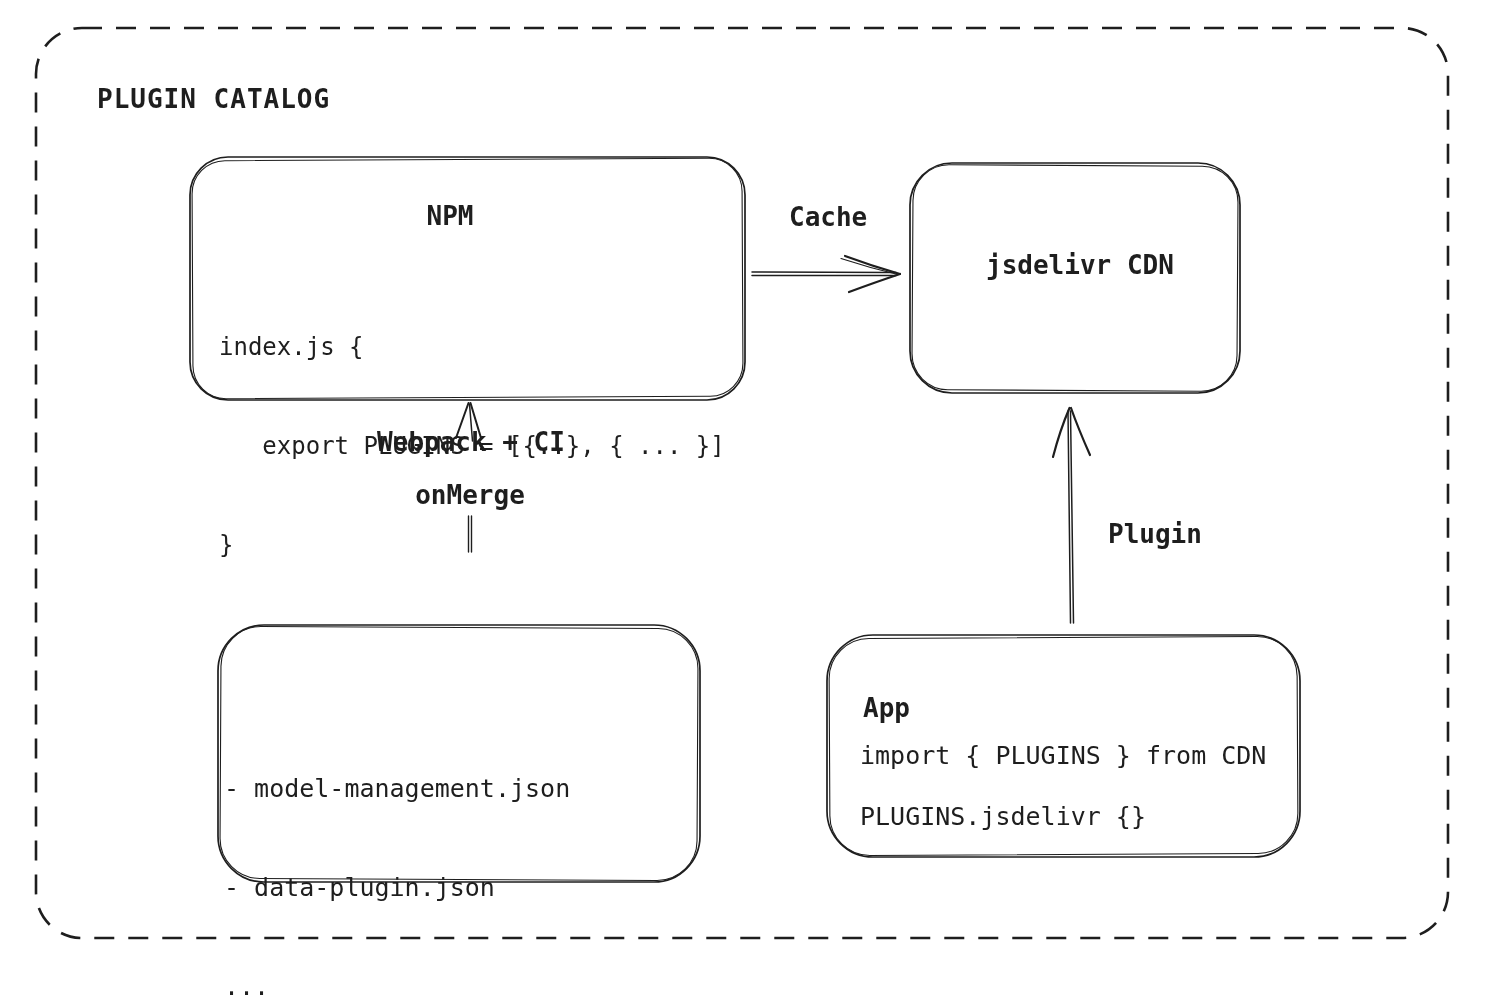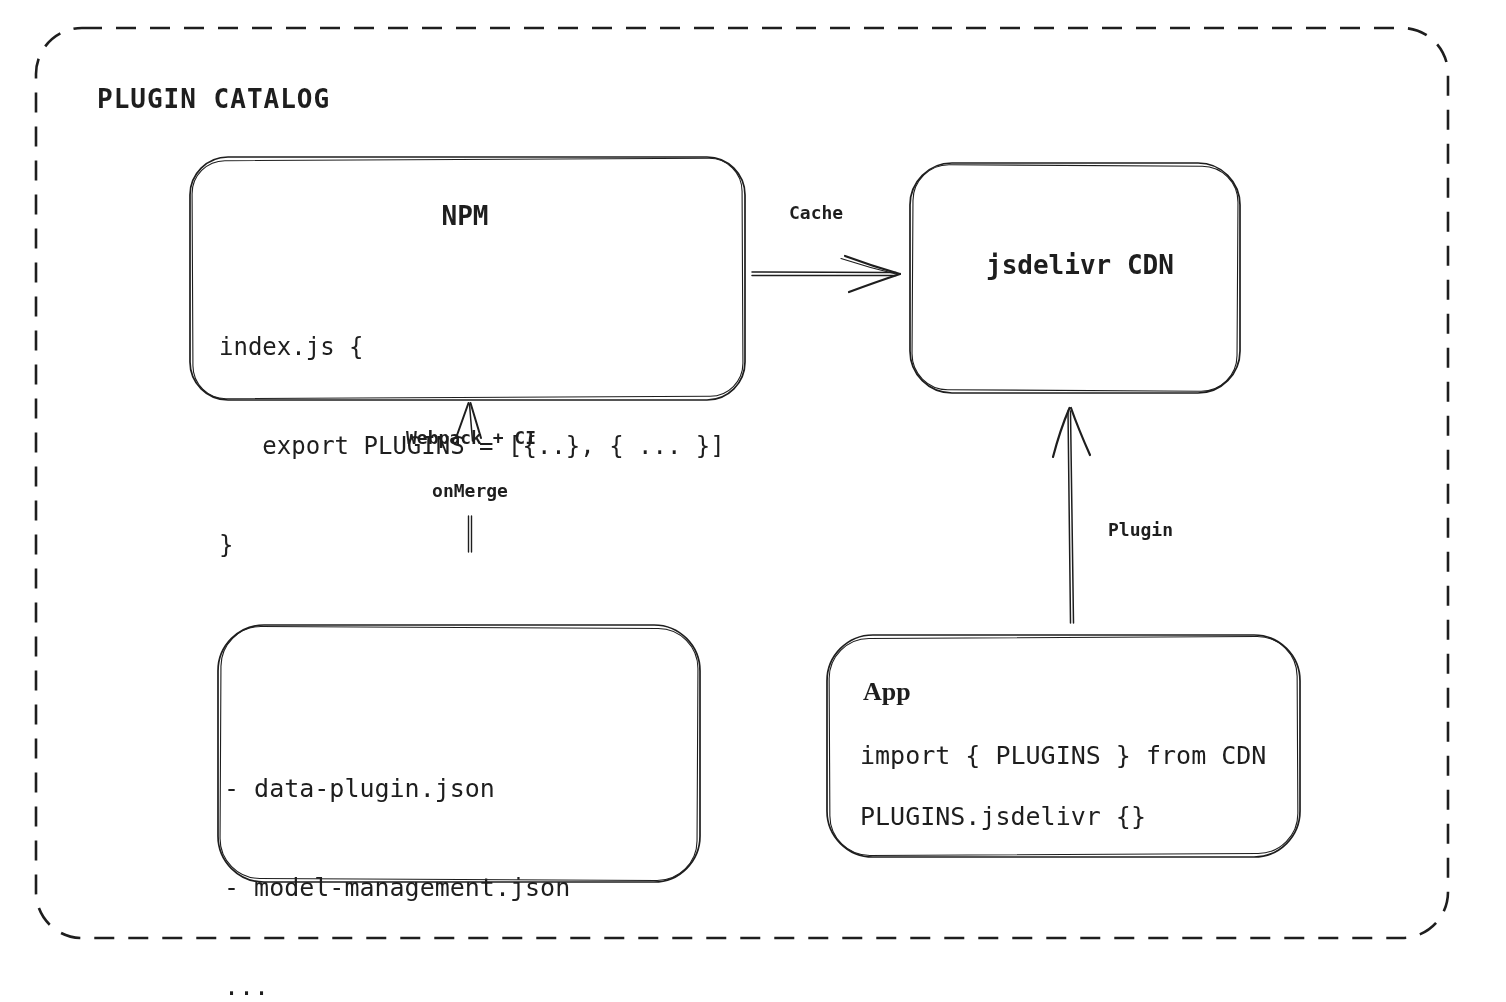--- a/index.html
+++ b/index.html
@@ -9,21 +9,21 @@
     height: 1002px;
     background: #ffffff;
     font-family: "DejaVu Sans Mono", "Liberation Mono", monospace;
     color: #1e1e1e;
     overflow: hidden;
   }
   #shapes { position: absolute; left: 0; top: 0; width: 1506px; height: 1002px; }
   .txt { position: absolute; white-space: pre; color: #1e1e1e; }
   .title { font-size: 26px; font-weight: 600; letter-spacing: 1px; }
   .node-title { font-size: 26px; font-weight: 600; }
-  .edge-label { font-size: 18px; font-weight: 600; }
+  .edge-label { font-size: 26px; font-weight: 600; }
   .code { font-size: 24px; line-height: 33px; font-weight: 400; }
   .code25 { font-size: 25px; line-height: 33px; font-weight: 500; }
   .center { transform: translateX(-50%); }
 </style>
 </head>
 <body>
 
 <div id="canvas">
 
   <svg id="shapes" viewBox="0 0 1506 1002" xmlns="http://www.w3.org/2000/svg" fill="none" stroke="#1e1e1e">
@@ -69,42 +69,42 @@
     <g stroke-linecap="round">
       <path d="M1073.5 623 L 1070.5 411" stroke-width="1.5"></path>
       <path d="M1070.5 623 L 1068 411" stroke-width="1.5"></path>
       <path d="M1053 457 Q 1060 430 1069.5 408" stroke-width="2.2"></path>
       <path d="M1090 455 Q 1078 428 1071 408" stroke-width="2.2"></path>
     </g>
   </svg>
 
   <div class="txt title" style="left:97px; top:84px;">PLUGIN CATALOG</div>
 
-  <div class="txt node-title center" style="left:465px; top:201px;text-align:center;">NPM</div>
+  <div class="txt node-title center" style="left:450px; top:201px;text-align:center;">NPM</div>
 
   <div class="txt code" style="left:219px; top:265px;">
     <div>index.js {</div>
     <div>   export PLUGINS = [{..}, { ... }]</div>
     <div>}</div>
   </div>
 
   <div class="txt edge-label" style="left:789px; top:202px;">Cache</div>
 
   <div class="txt node-title" style="left:986px; top:250px;">jsdelivr CDN</div>
 
   <div class="txt edge-label center" style="left:471px; top:427px;">Webpack + CI</div>
   <div class="txt edge-label center" style="left:470px; top:480px;">onMerge</div>
 
 
   <div class="txt code25" style="left:224px; top:706px;">
+    <div>- model-management.json</div>
     <div>- data-plugin.json</div>
-    <div>- model-management.json</div>
     <div>...</div>
   </div>
 
   <div class="txt edge-label" style="left:1108px; top:519px;">Plugin</div>
 
-  <div class="txt node-title" style="left:863px; top:677px;font-family:Liberation Serif, serif;">App</div>
+  <div class="txt node-title" style="left:863px; top:693px;">App</div>
 
   <div class="txt code25" style="left:860px; top:739px;">import { PLUGINS } from CDN</div>
   <div class="txt code25" style="left:860px; top:800px;">PLUGINS.jsdelivr {}</div>
 
 </div>
 
 </body></html>

